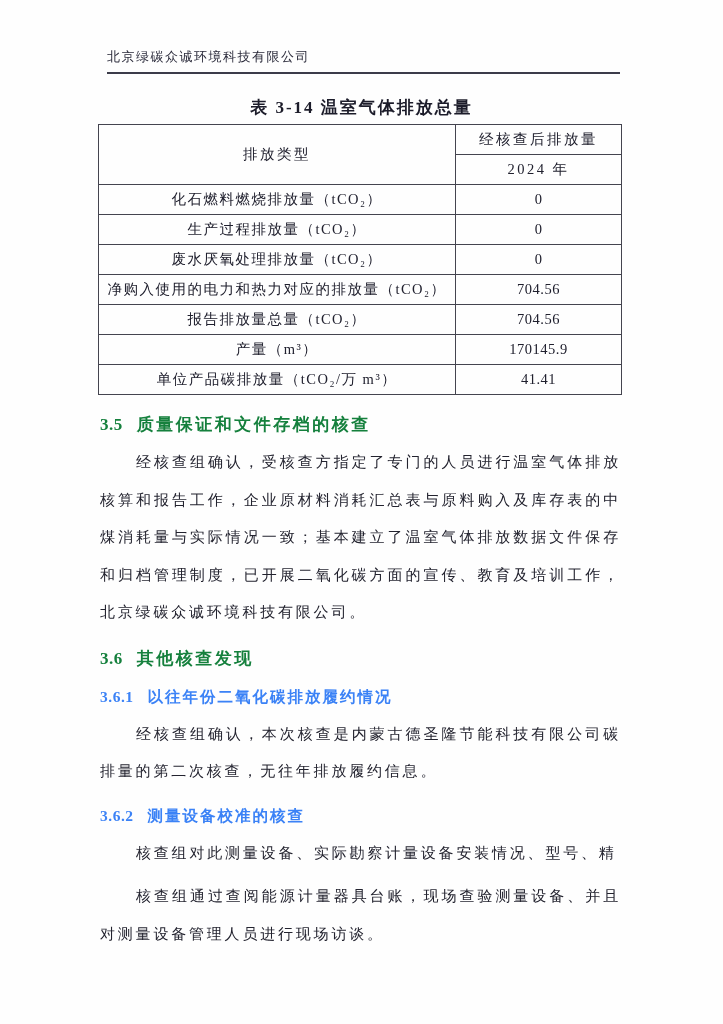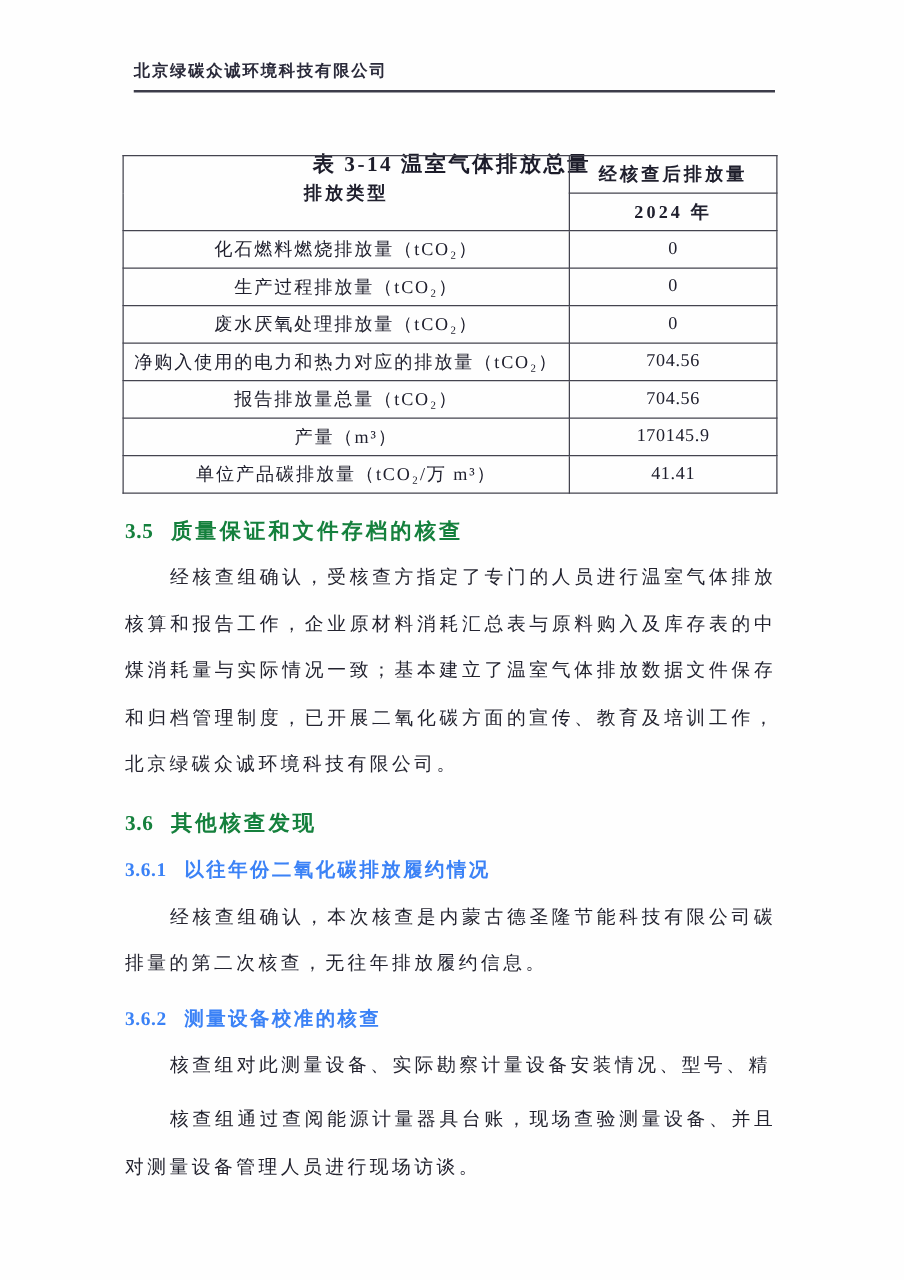--- a/index.html
+++ b/index.html
@@ -23,63 +23,61 @@
     top: 48px;
     width: 513px;
     display: flex;
     justify-content: space-between;
     align-items: flex-start;
     padding-bottom: 6px;
     border-bottom: 2px solid #3c3c4a;
     font-size: 13px;
     letter-spacing: 1.5px;
     color: #2a2a3a;
-    font-weight: bold;
   }
   .doc-header .right {
     letter-spacing: 0.5px;
   }
   .doc-header .right .num {
     font-family: "Liberation Serif", "DejaVu Serif", serif;
     letter-spacing: 0.5px;
     margin-left: 8px;
   }
   
   .table-title {
     position: absolute;
     left: 0;
     top: 96px;
     width: 723px;
     text-align: center;
     font-size: 17px;
     font-weight: bold;
     letter-spacing: 2px;
     color: #1c1c2a;
-    margin-top: 24px;
   }
   table.emissions {
     position: absolute;
     left: 98px;
     top: 124px;
     width: 523px;
     border-collapse: collapse;
     table-layout: fixed;
     font-size: 14.5px;
     color: #20202e;
   }
   table.emissions td {
     border: 1.4px solid #44444f;
     text-align: center;
     vertical-align: middle;
     height: 29px;
     padding: 0 4px;
     letter-spacing: 1.5px;
   }
   table.emissions td.hdr {
-    font-weight: bold;
+    font-weight: normal;
     letter-spacing: 2.5px;
   }
   table.emissions col.c1 { width: 357px; }
   table.emissions col.c2 { width: 166px; }
   table.emissions td.val {
     letter-spacing: 0.5px;
     font-family: "Liberation Serif", "DejaVu Serif", serif;
   }
   
   .content {

